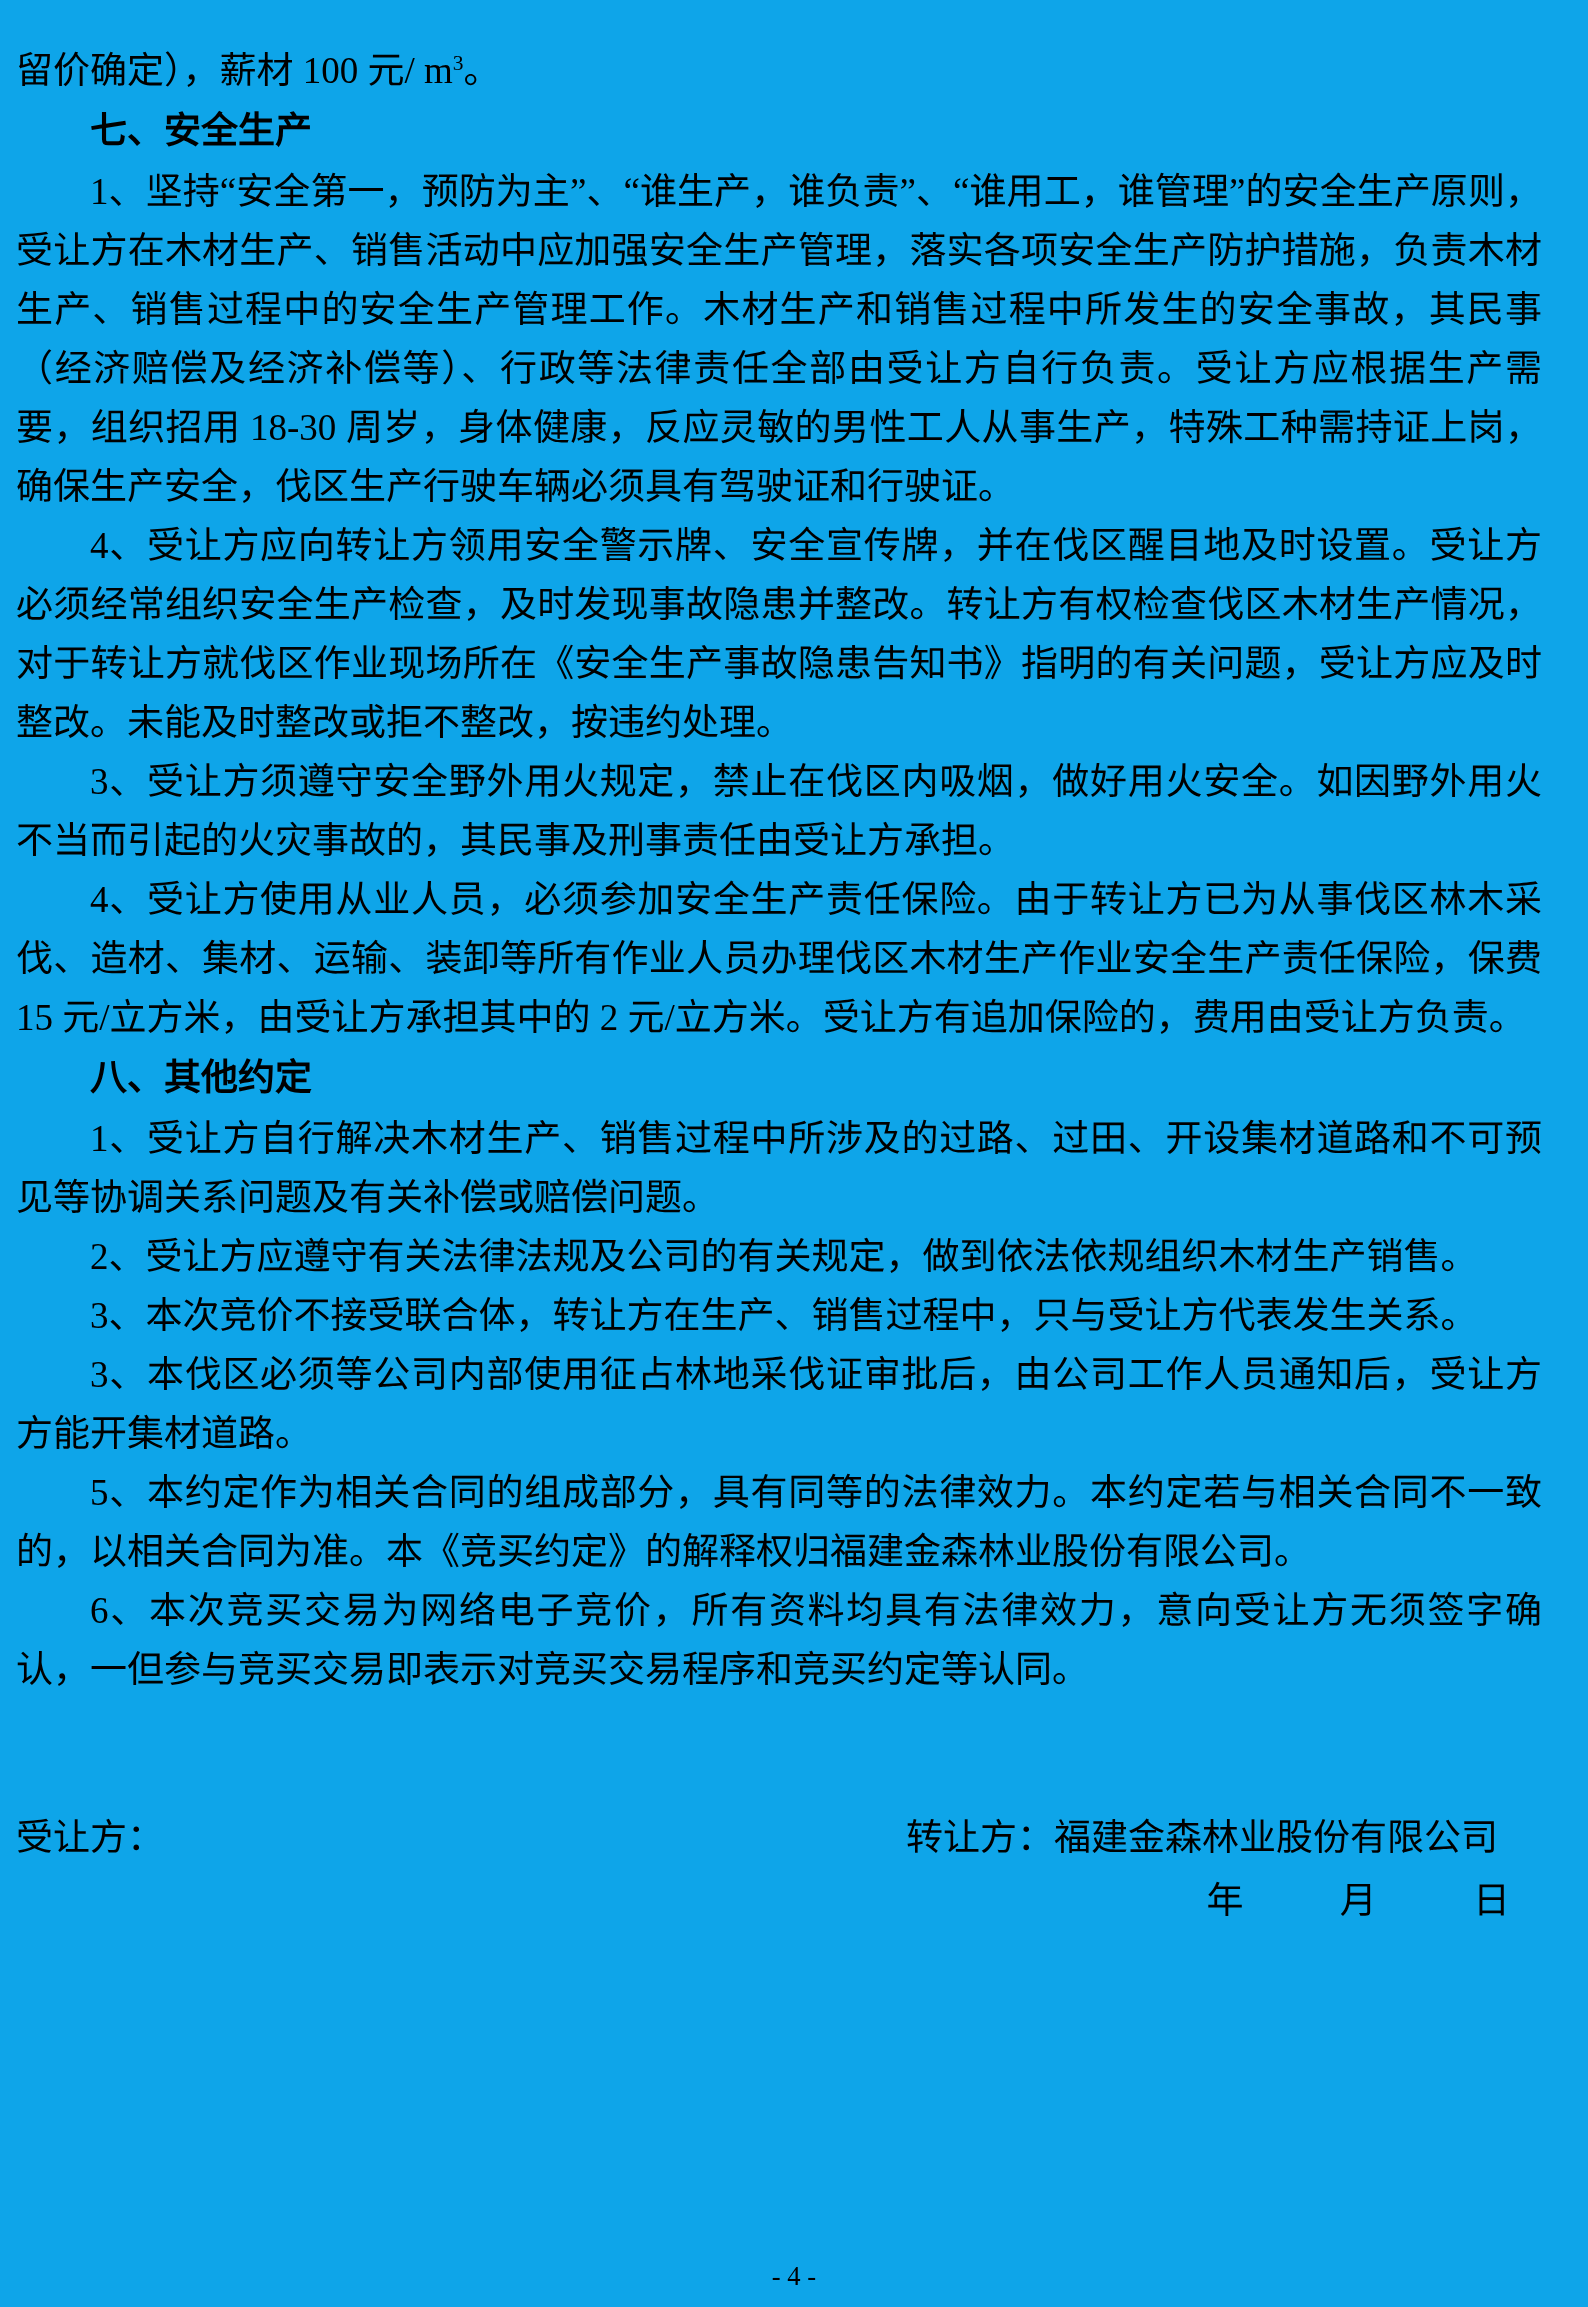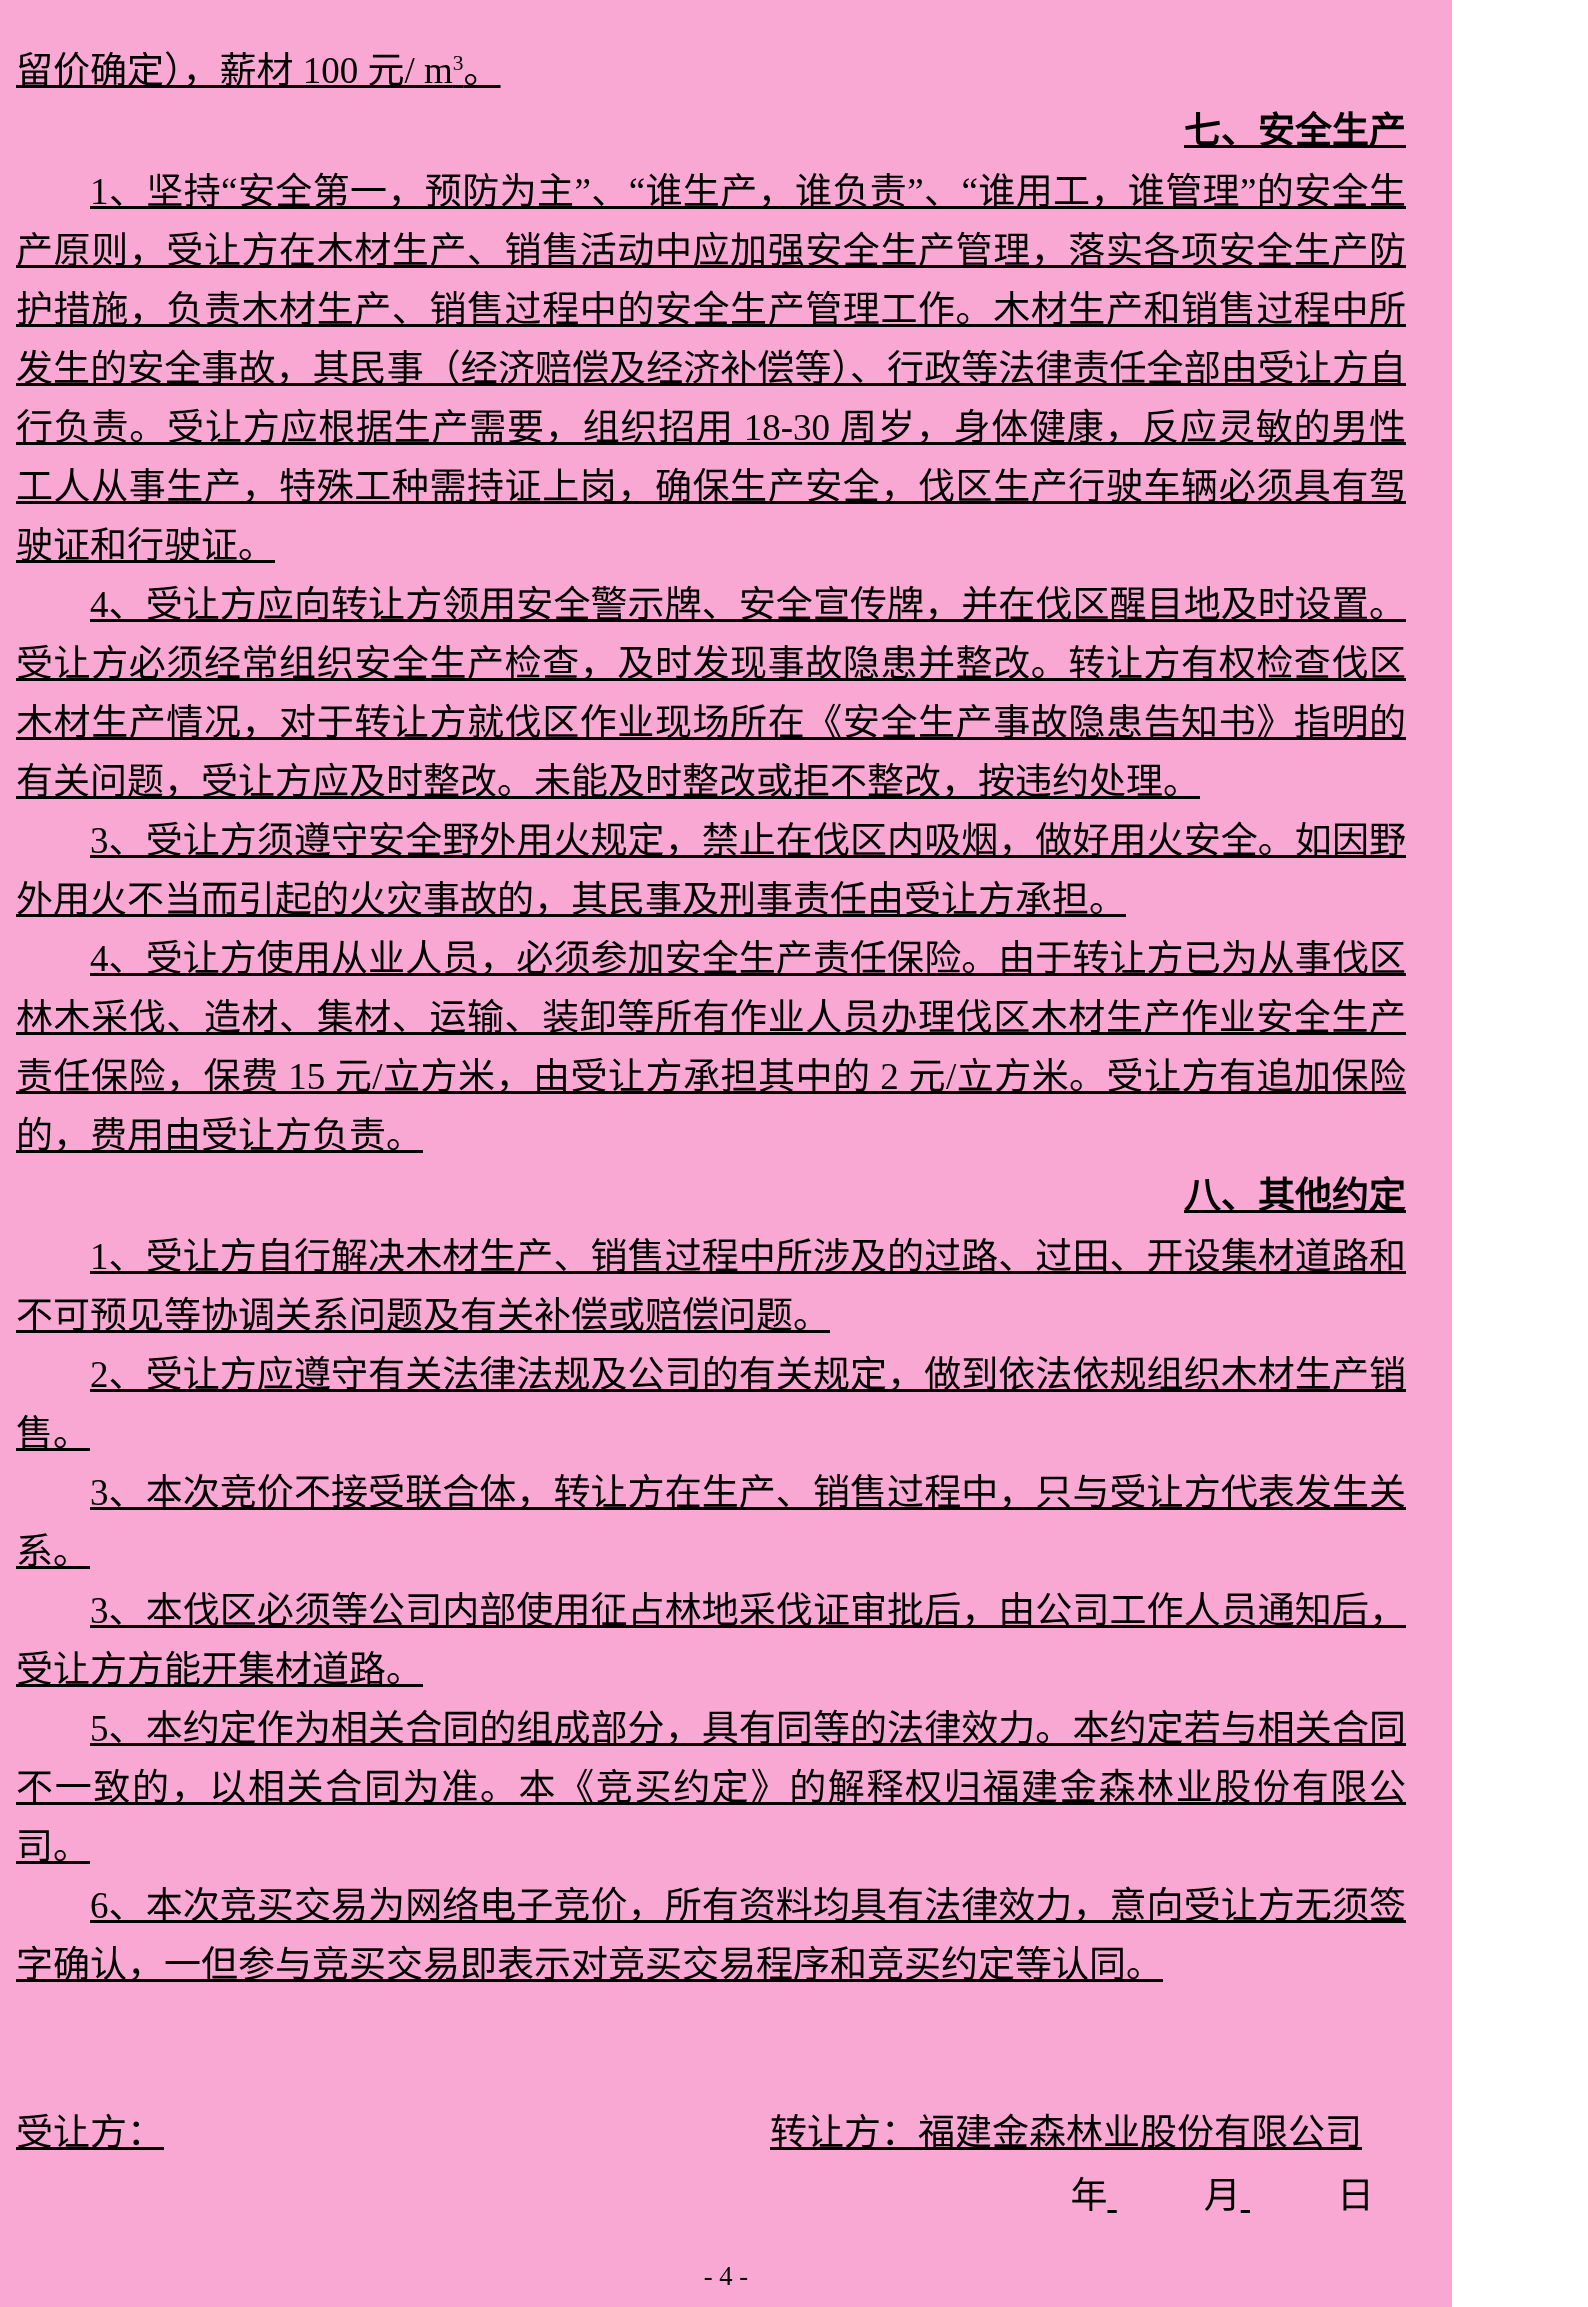--- a/index.html
+++ b/index.html
@@ -1,24 +1,23 @@
 <!DOCTYPE html>
 <html lang="zh-CN" style="font-size:11.8px"><head>
 <meta charset="utf-8">
 <style>
   html, body { margin: 0; padding: 0; background: #ffffff; }
   .page {
     position: relative;
-    width: 1452px;
+    width: 1588px;
     height: 2307px;
-    background: #f9a8d4;
+    background: #0ea5e9;
     color: #000000;
     font-family: "Liberation Serif", serif;
     overflow: hidden;
-    text-decoration: underline;
   }
   .content {
     padding: 41px 46px 0 16px;
     font-size: 37px;
     line-height: 59px;
     text-align: justify;
   }
   .content p {
     margin: 0;
     text-indent: 2em;
@@ -26,21 +25,21 @@
   .content p.continuation {
     text-indent: 0;
   }
   .content .heading {
     margin: 0;
     font-size: 37px;
     line-height: 62px;
     font-weight: bold;
     text-indent: 2em;
     font-family: "Liberation Sans", sans-serif;
-    text-align: right;
+    text-align: left;
   }
   sup.cube {
     font-size: 0.58em;
     line-height: 0;
     vertical-align: super;
   }
   .signature-row {
     display: flex;
     justify-content: space-between;
     align-items: flex-end;

